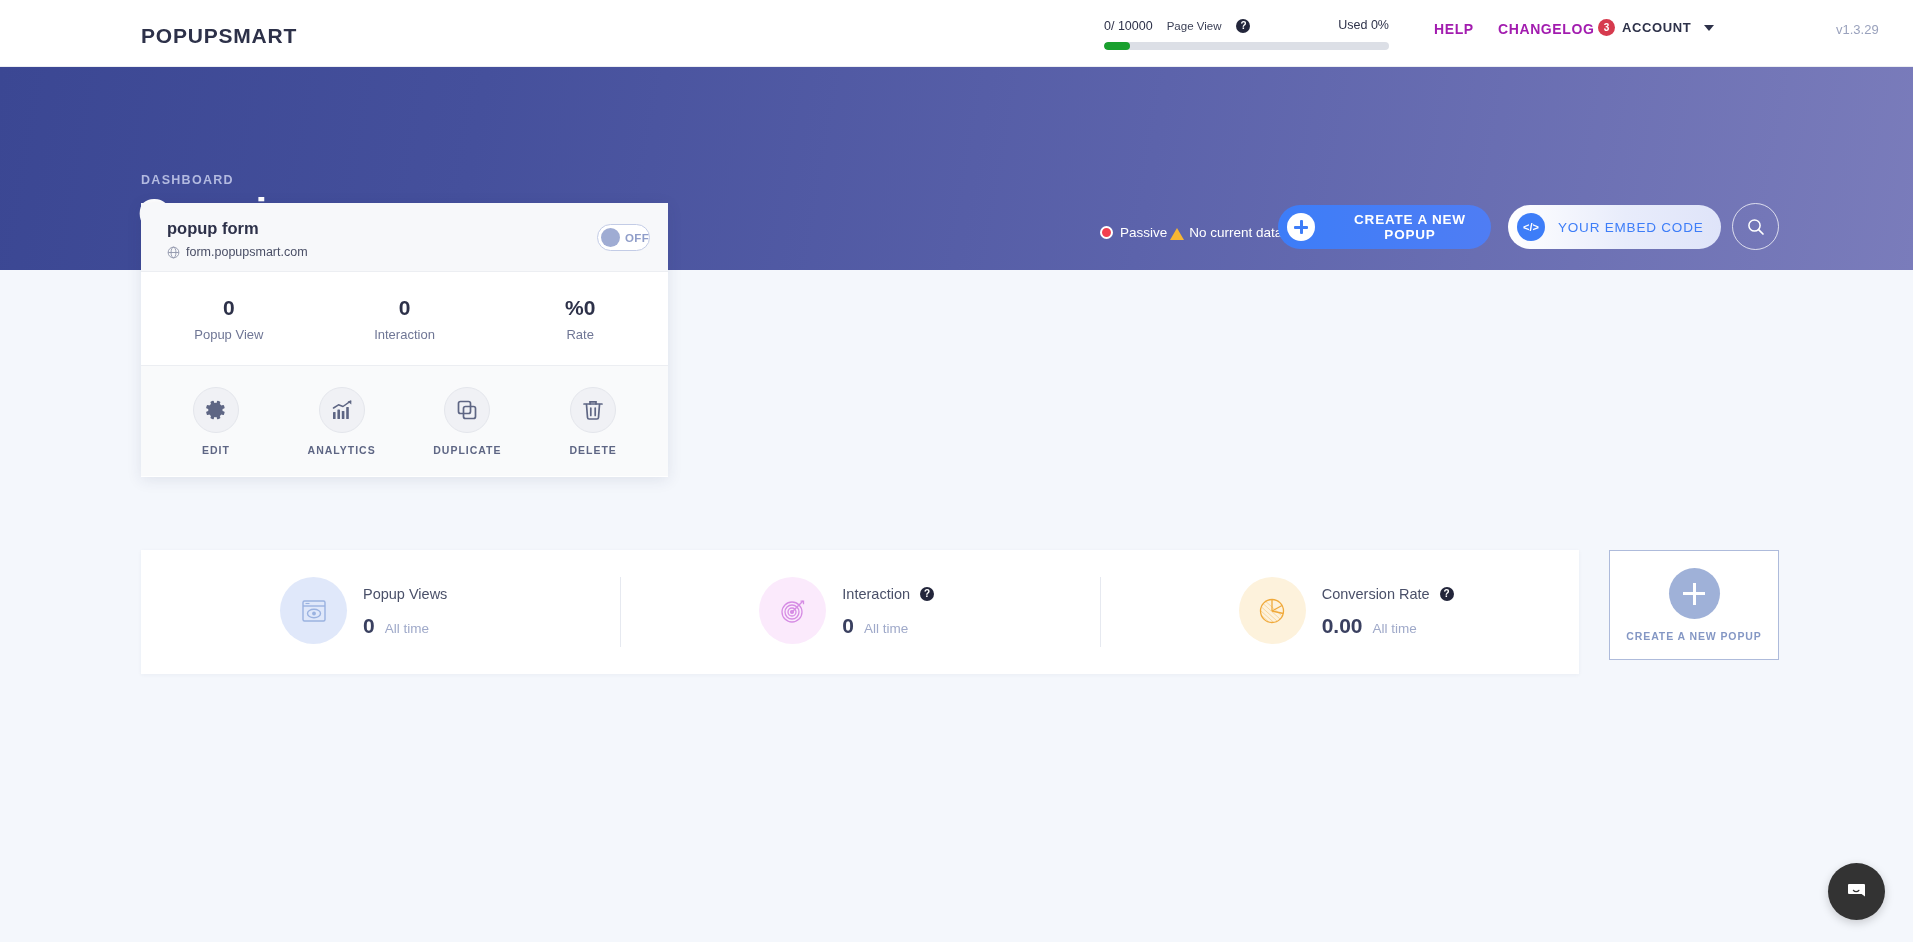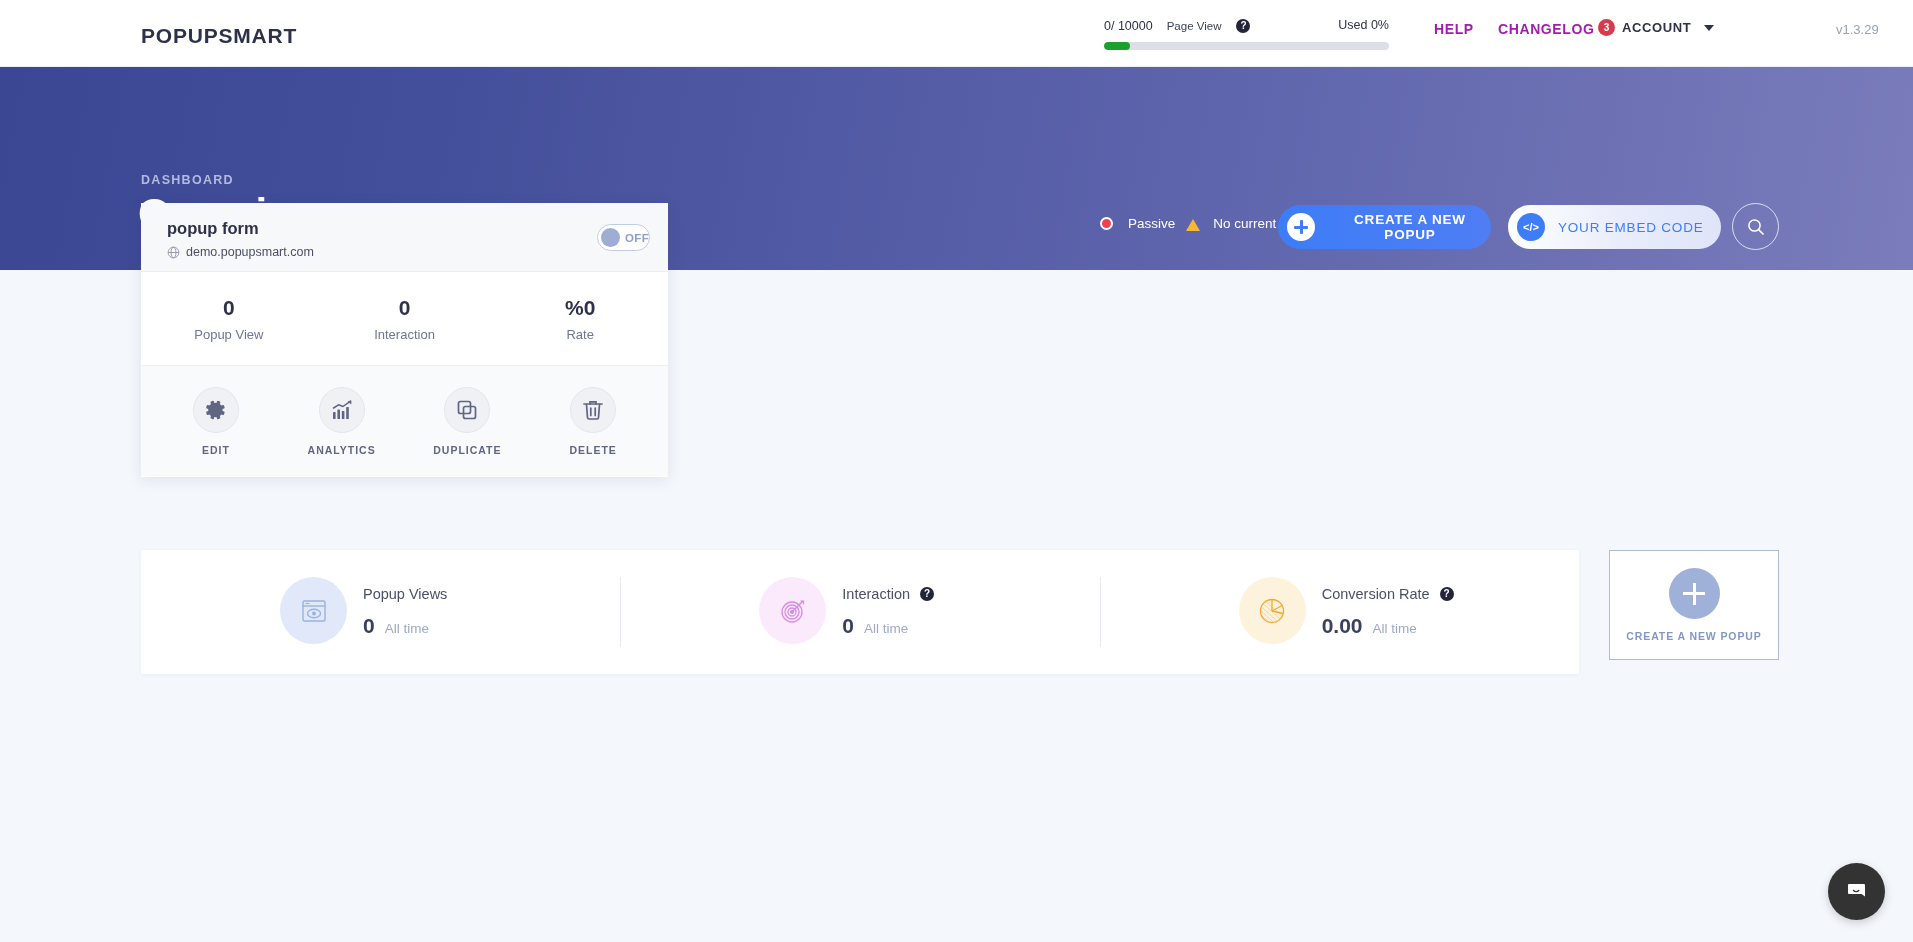--- a/index.html
+++ b/index.html
@@ -103,22 +103,22 @@
     font-size: 12.5px; font-weight: 700;
     letter-spacing: 1.3px; color: #b3bae0;
   }
   .hero-title {
     position: absolute; left: 138px; top: 123px;
     font-size: 42px; font-weight: 700;
     letter-spacing: -0.3px; color: #ffffff;
   }
 
   .status-wrap {
-    position: absolute; left: 1100px; top: 149px;
-    display: flex; align-items: center; gap: 8px;
+    position: absolute; left: 1100px; top: 158px;
+    display: flex; align-items: center; gap: 0px;
     font-size: 13.5px; color: #ffffff;
   }
   .status-dot {
     width: 13px; height: 13px; border-radius: 50%;
     background: #f23f4f; border: 2px solid #fff;
     margin-right: 7px; flex: none;
   }
   .warn-tri {
     width: 0; height: 0; margin: 0 5px 0 3px;
     border-left: 7px solid transparent;
@@ -400,21 +400,21 @@
   <div class="card-head">
     <div class="card-title">popup form</div>
     <div class="card-url-row">
       <span class="globe-icon">
         <svg width="13" height="13" viewBox="0 0 16 16">
           <circle cx="8" cy="8" r="6.6" fill="none" stroke="#8d93a8" stroke-width="1.1"></circle>
           <ellipse cx="8" cy="8" rx="3" ry="6.6" fill="none" stroke="#8d93a8" stroke-width="1.1"></ellipse>
           <line x1="1.5" y1="8" x2="14.5" y2="8" stroke="#8d93a8" stroke-width="1.1"></line>
         </svg>
       </span>
-      <span class="card-url">demo.popupsmart.com</span>
+      <span class="card-url">form.popupsmart.com</span>
     </div>
     <div class="toggle">
       <span class="toggle-knob"></span>
       <span class="toggle-label">OFF</span>
     </div>
   </div>
 
   <div class="card-stats">
     <div class="card-stat">
       <div class="card-stat-val">0</div>

